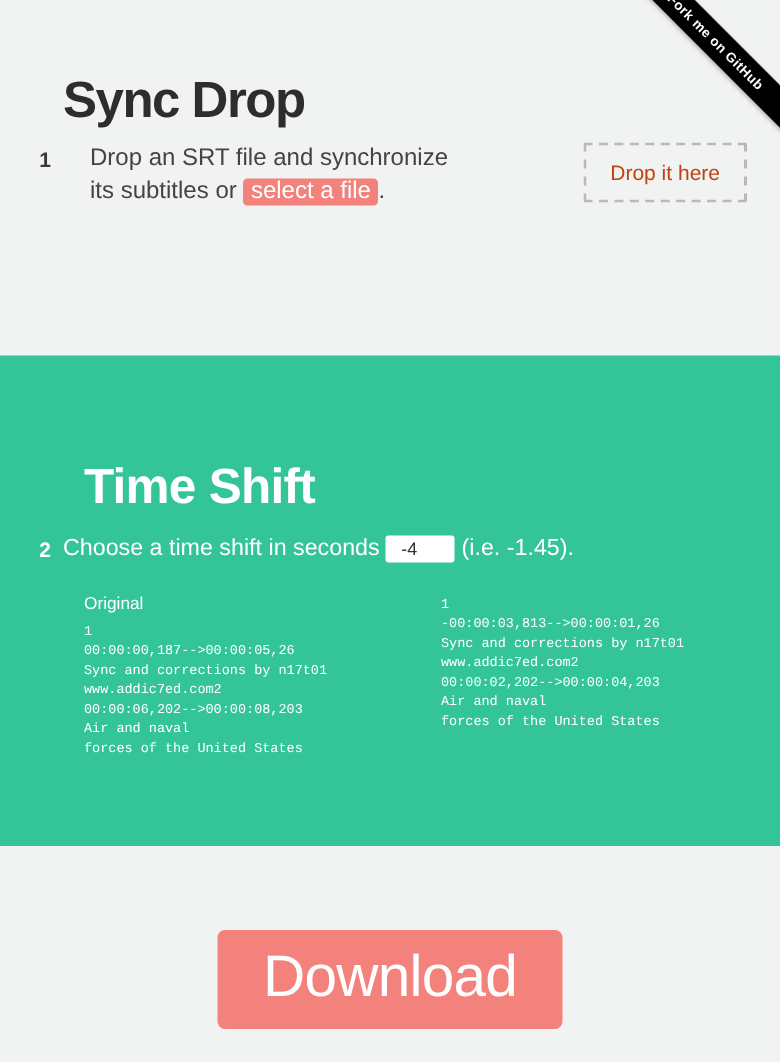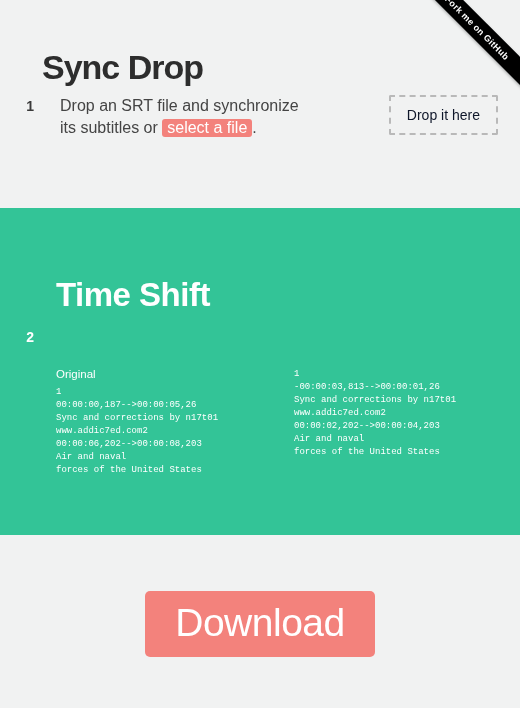--- a/index.html
+++ b/index.html
@@ -63,34 +63,34 @@
   }
   .select-file {
     background: #f3827c;
     color: #fff;
     padding: 0 5px 1px 5px;
     border-radius: 3px;
     cursor: pointer;
   }
   .dropzone {
     border: 2px dashed #b9b9b9;
-    color: #0f172a;
+    color: #c2410c;
     font-size: 14px;
     padding: 10px 16px;
     border-radius: 2px;
     margin-left: auto;
     white-space: nowrap;
     align-self: flex-start;
   }
 
   
   .section2 {
     background: #33c497;
     color: #fff;
-    margin-top: 70px;
+    margin-top: 99px;
     padding: 68px 16px 58px 22px;
     min-height: 300px;
   }
   .title2 {
     font-size: 33px;
     font-weight: 700;
     margin-left: 34px;
     margin-bottom: 12px;
     letter-spacing: -0.5px;
   }
@@ -181,20 +181,23 @@
       <span>Drop an SRT file and synchronize its subtitles or </span><span class="select-file">select a file</span><span>.</span>
     </div>
     <div class="dropzone">Drop it here</div>
   </div>
 </div>
 
 <div class="section2">
   <h2 class="title2">Time Shift</h2>
   <div class="row2">
     <div class="step-num2">2</div>
+    <div class="desc2">
+      <span>Choose a time shift in seconds </span><input type="number" class="shift-input" value="-4" style=""><span> (i.e. -1.45).</span>
+    </div>
   </div>
   <div class="preview">
     <div class="preview-col">
       <div class="preview-title">Original</div>
       <div class="preview-body">1
 00:00:00,187--&gt;00:00:05,26
 Sync and corrections by n17t01
 www.addic7ed.com2
 00:00:06,202--&gt;00:00:08,203
 Air and naval

